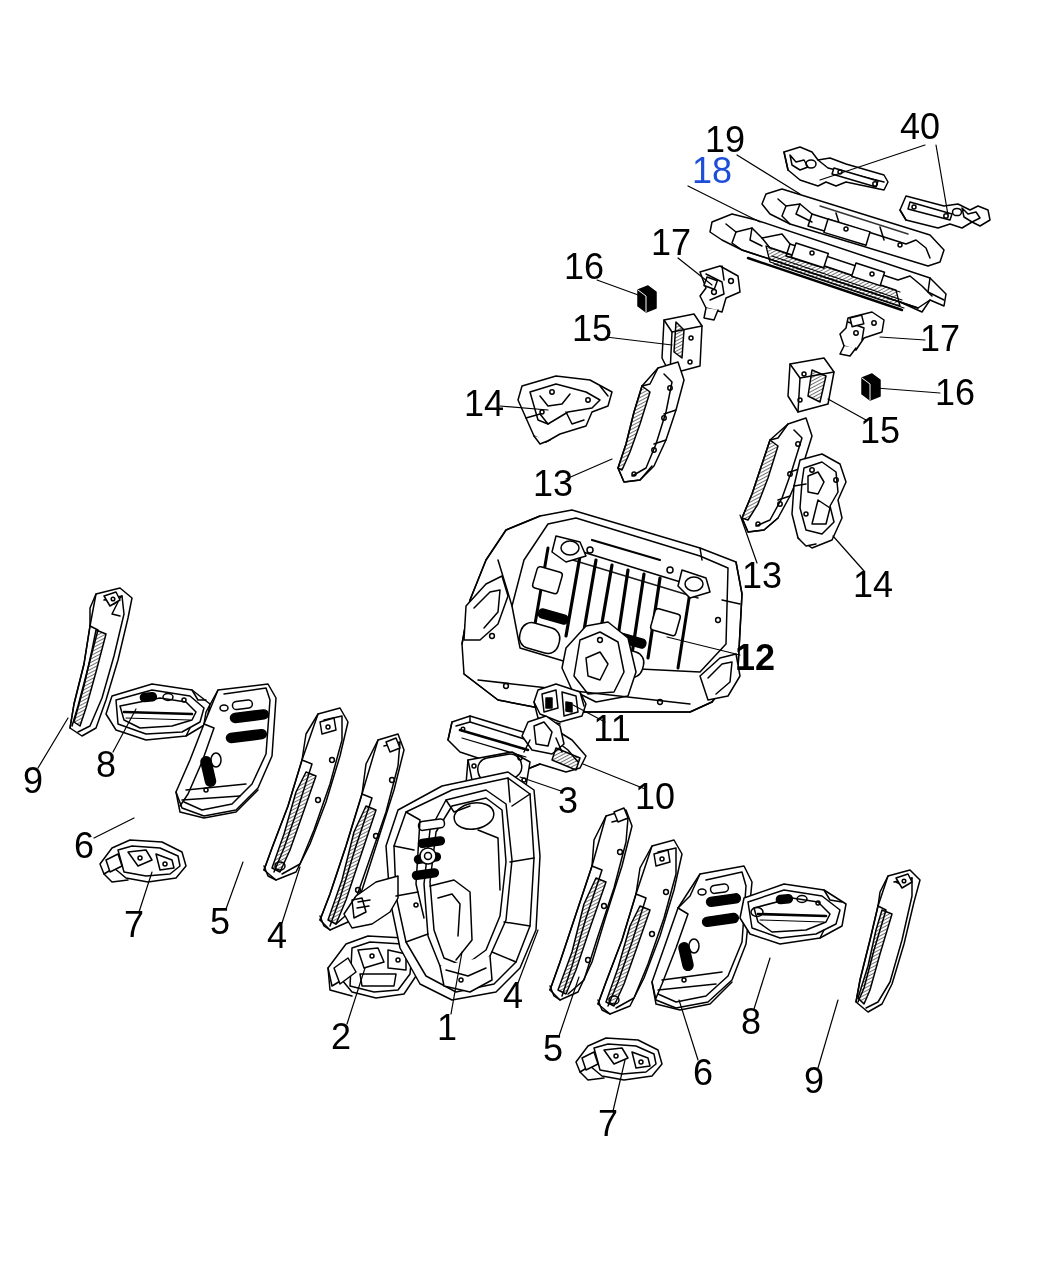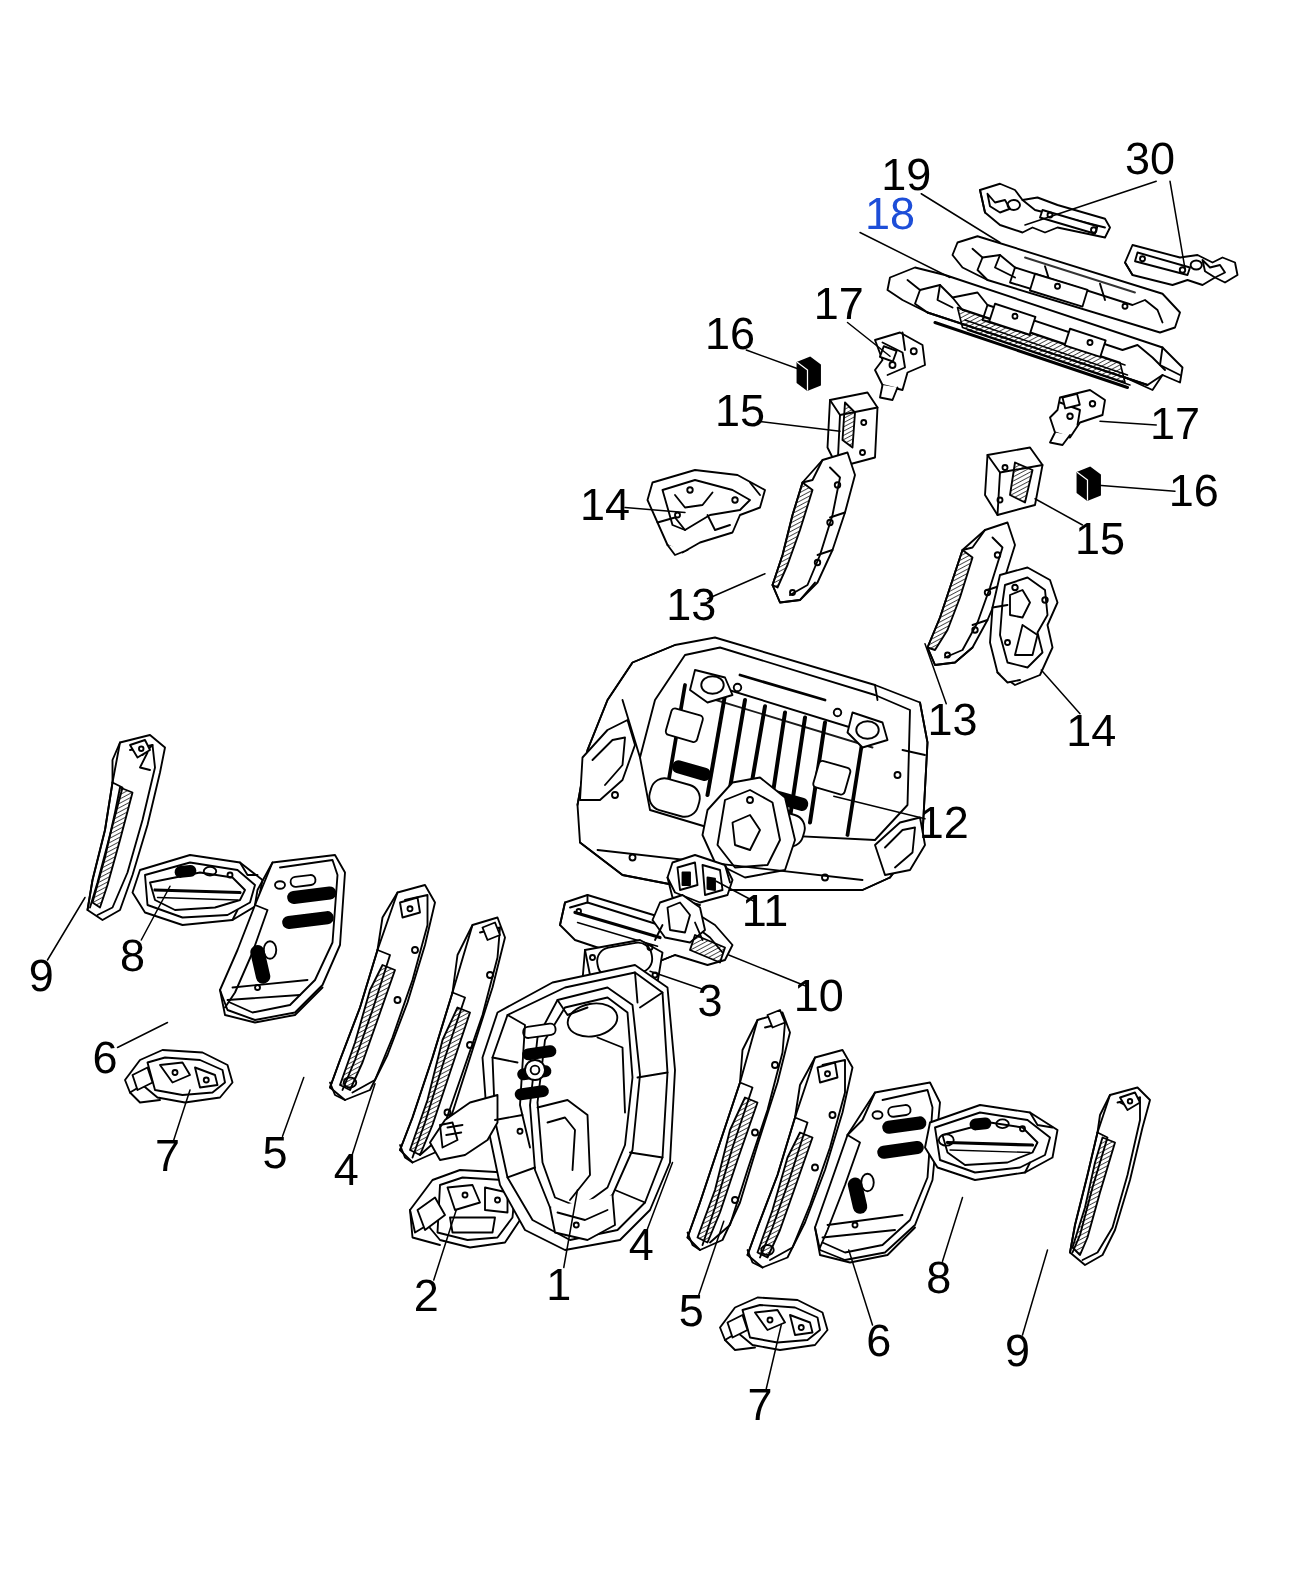--- a/index.html
+++ b/index.html
@@ -579,34 +579,34 @@
           <line x1="613" y1="1111" x2="625" y2="1060" stroke="#000000" stroke-width="1.2"></line>
           <line x1="698" y1="1060" x2="679" y2="1000" stroke="#000000" stroke-width="1.2"></line>
           <line x1="754" y1="1009" x2="770" y2="958" stroke="#000000" stroke-width="1.2"></line>
           <line x1="818" y1="1068" x2="838" y2="1000" stroke="#000000" stroke-width="1.2"></line>
         </g>
 
     </g>
   </svg>
 
   <div id="callout-layer">
-      <div class="callout" style="left: 920px; top: 127px; color: rgb(0, 0, 0);">30</div>
+      <div class="callout" style="left: 920px; top: 127px; color: rgb(0, 0, 0);">40</div>
       <div class="callout" style="left: 725px; top: 140px; color: rgb(0, 0, 0);">19</div>
       <div class="callout" style="left: 712px; top: 171px; color: #1d4ed8;">18</div>
       <div class="callout" style="left: 671px; top: 243px; color: rgb(0, 0, 0);">17</div>
       <div class="callout" style="left: 584px; top: 267px; color: rgb(0, 0, 0);">16</div>
       <div class="callout" style="left: 592px; top: 329px; color: rgb(0, 0, 0);">15</div>
       <div class="callout" style="left: 940px; top: 339px; color: rgb(0, 0, 0);">17</div>
       <div class="callout" style="left: 955px; top: 393px; color: rgb(0, 0, 0);">16</div>
       <div class="callout" style="left: 880px; top: 431px; color: rgb(0, 0, 0);">15</div>
       <div class="callout" style="left: 484px; top: 404px; color: rgb(0, 0, 0);">14</div>
       <div class="callout" style="left: 553px; top: 484px; color: rgb(0, 0, 0);">13</div>
       <div class="callout" style="left: 762px; top: 576px; color: rgb(0, 0, 0);">13</div>
       <div class="callout" style="left: 873px; top: 585px; color: rgb(0, 0, 0);">14</div>
-      <div class="callout" style="left: 755px; top: 658px; color: rgb(0, 0, 0);">12</div>
+      <div class="callout" style="left: 755px; top: 658px; color: rgb(0, 0, 0); font-weight: bold;">12</div>
       <div class="callout" style="left: 612px; top: 729px; color: rgb(0, 0, 0); text-align: center;">11</div>
       <div class="callout" style="left: 655px; top: 797px; color: #000000;">10</div>
       <div class="callout" style="left: 568px; top: 801px; color: rgb(0, 0, 0);">3</div>
       <div class="callout" style="left: 33px; top: 781px; color: rgb(0, 0, 0);">9</div>
       <div class="callout" style="left: 106px; top: 765px; color: rgb(0, 0, 0);">8</div>
       <div class="callout" style="left: 84px; top: 846px; color: rgb(0, 0, 0);">6</div>
       <div class="callout" style="left: 134px; top: 925px; color: rgb(0, 0, 0);">7</div>
       <div class="callout" style="left: 220px; top: 922px; color: rgb(0, 0, 0);">5</div>
       <div class="callout" style="left: 277px; top: 936px; color: rgb(0, 0, 0);">4</div>
       <div class="callout" style="left: 341px; top: 1037px; color: rgb(0, 0, 0);">2</div>

